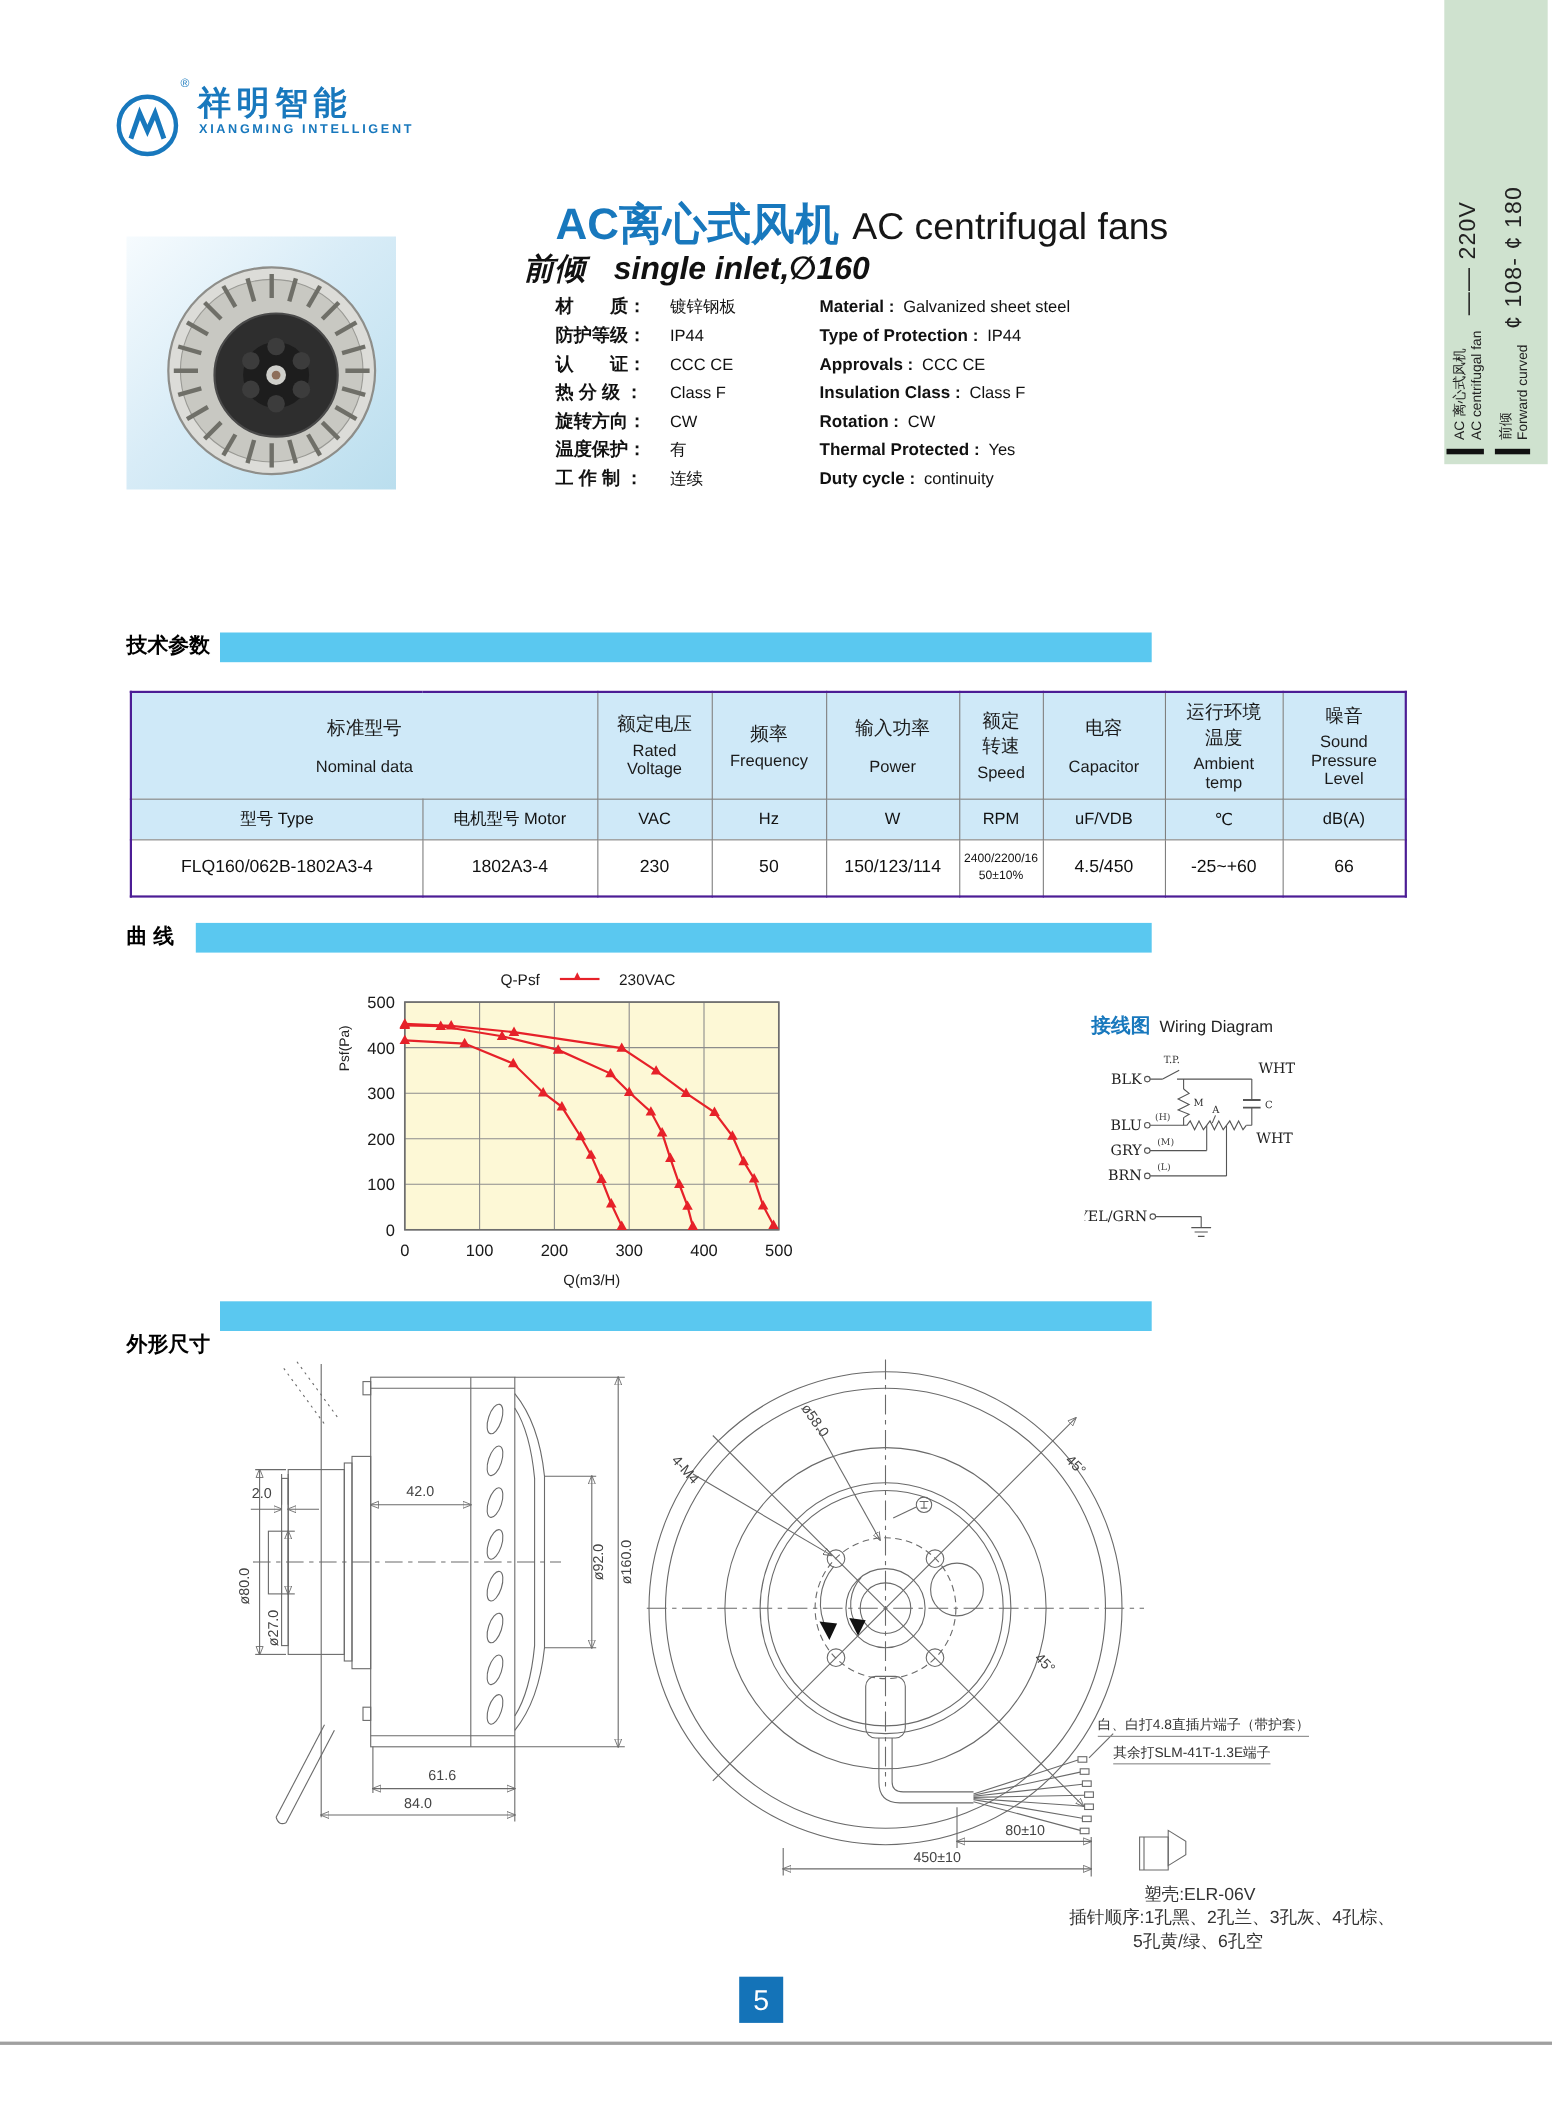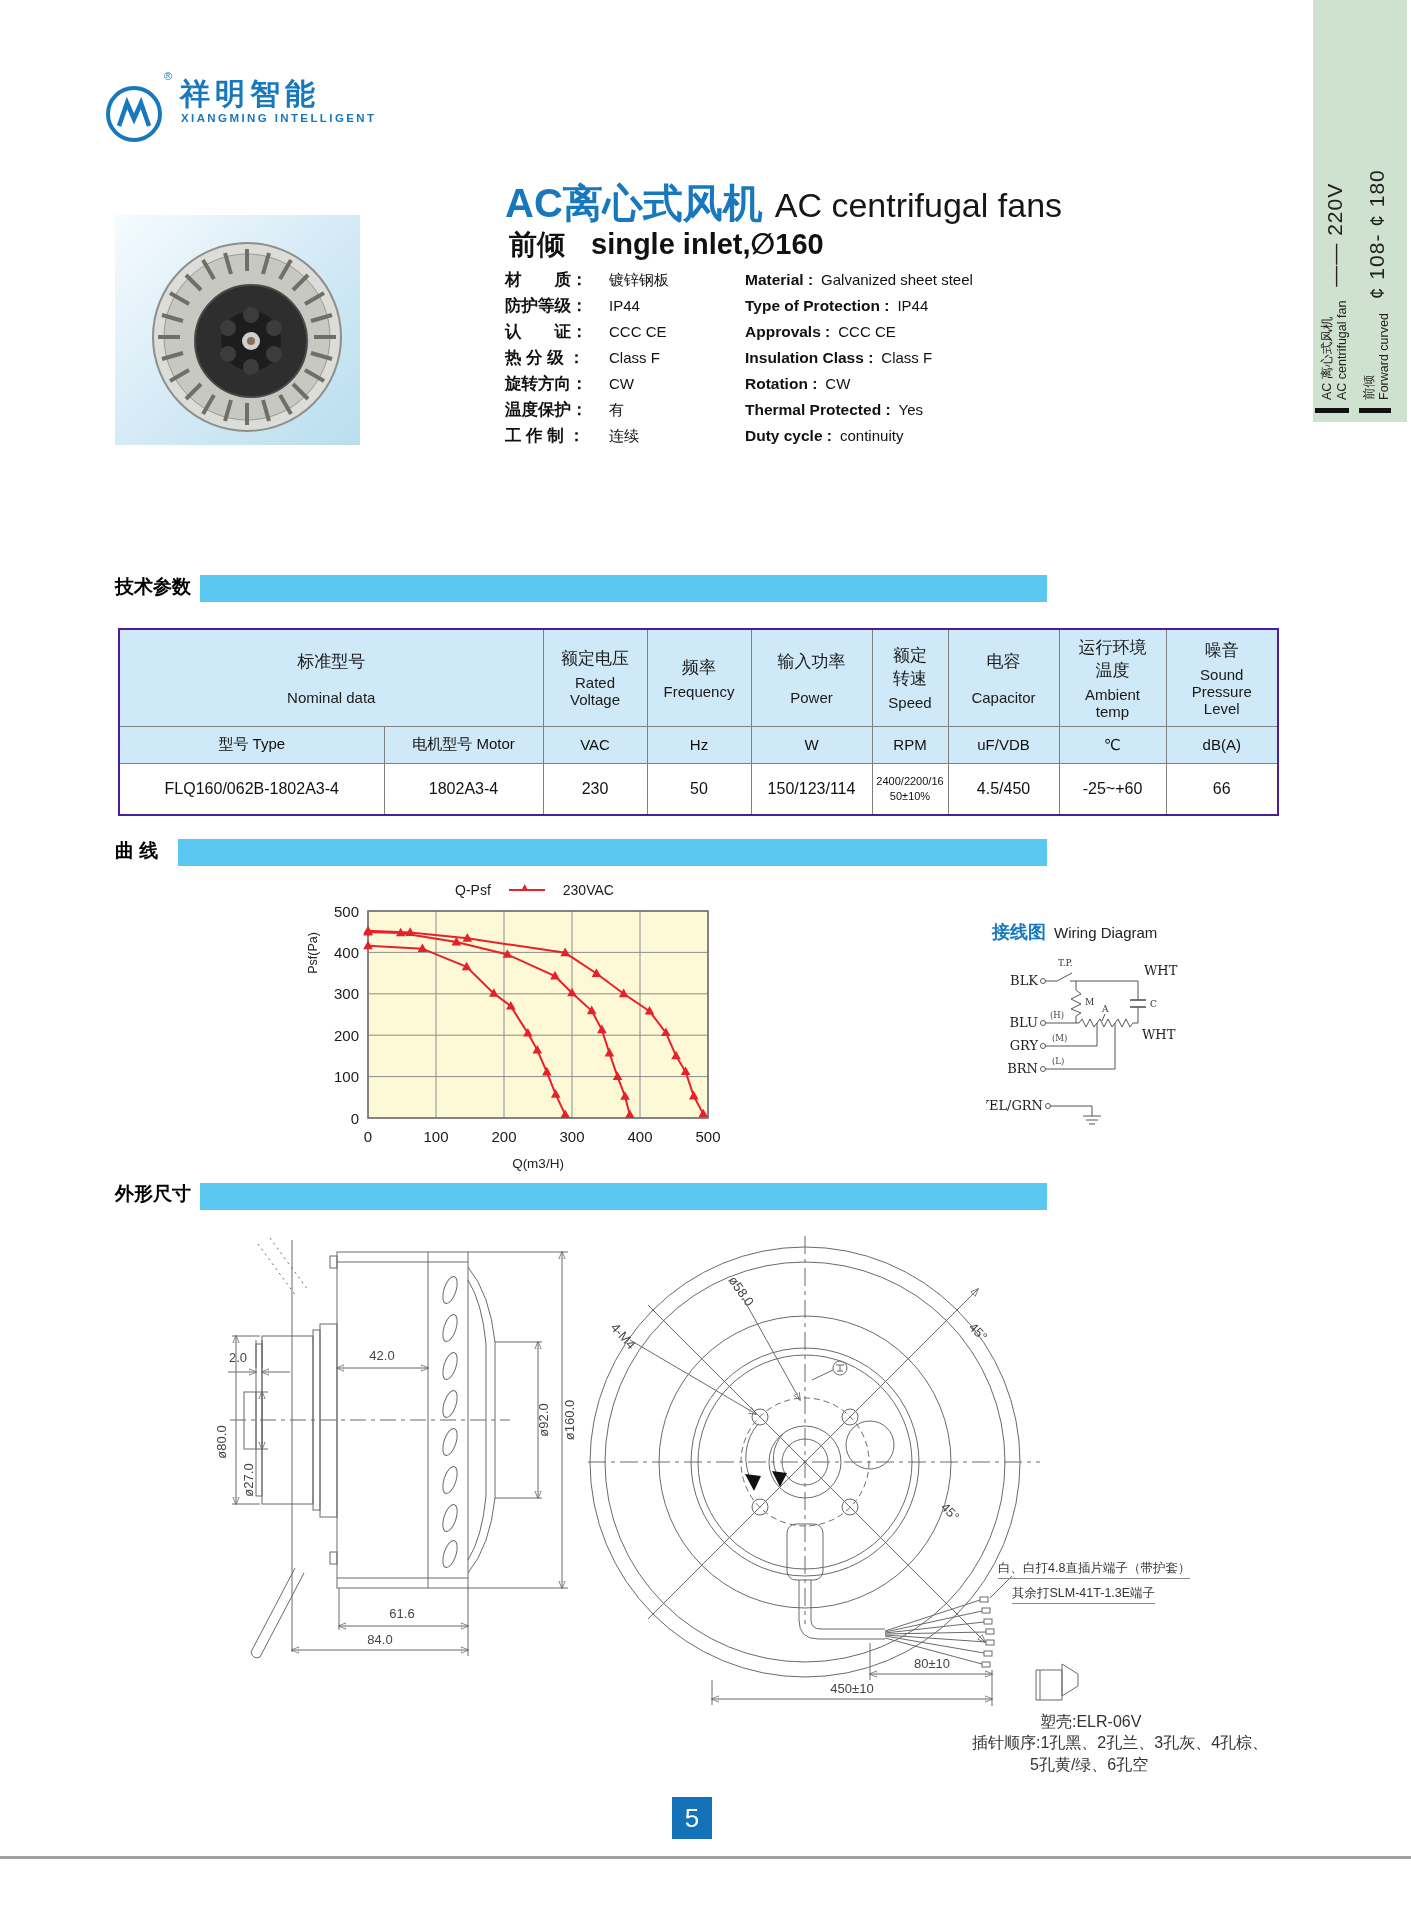--- a/index.html
+++ b/index.html
@@ -150,21 +150,21 @@
         </g>
         <circle cx="136" cy="126" r="9" fill="#cfcfcb"></circle>
         <circle cx="136" cy="126" r="4" fill="#8d6e5a"></circle>
       </g>
     </svg>
   </div>
 
   <div class="abs" style="left:505px;top:176px;">
     <span class="title-zh">AC离心式风机</span><span class="title-en">AC centrifugal fans</span>
   </div>
-  <div class="abs" style="left:509px;top:226px;">
+  <div class="abs" style="left:476px;top:226px;font-style:italic;">
     <span class="sub-zh">前倾</span><span class="sub-en">single inlet,∅160</span>
   </div>
 
   <div class="abs" style="left:505px;top:266px;width:660px;">
     <div class="spec-row">
       <span class="sp-zh-label">材　　质：</span>
         <span class="sp-zh-val">镀锌钢板</span>
         <span class="sp-en-label">Material :</span>
         <span class="sp-en-val">Galvanized sheet steel</span>
     </div>
@@ -403,21 +403,21 @@
     <text class="wlab" x="158" y="25">WHT</text>
     <text class="wlab" x="156" y="89">WHT</text>
     <text class="wlab-s" x="99" y="55">M</text>
     <text class="wlab-s" x="116" y="62">A</text>
     <text class="wlab-s" x="164" y="57">C</text>
     <text class="wlab-t" x="64" y="68">(H)</text>
     <text class="wlab-t" x="66" y="91">(M)</text>
     <text class="wlab-t" x="66" y="114">(L)</text>
   </svg>
 
-  <div class="abs sec-label" style="left:115px;top:1181px;text-align:center;">外形尺寸</div>
+  <div class="abs sec-label" style="left:115px;top:1209px;text-align:center;">外形尺寸</div>
   <div class="abs sec-bar" style="left:200px;top:1183px;width:847px;"></div>
 
   <svg class="abs draw" style="left:110px;top:1232px;" width="480" height="450" viewBox="0 0 480 450">
     <defs>
       <marker id="arrS" viewBox="0 0 10 10" refX="9" refY="5" markerWidth="8" markerHeight="8" orient="auto-start-reverse">
         <path d="M0,1 L10,5 L0,9 z" fill="#555" stroke="none"></path>
       </marker>
     </defs>
     <line x1="182" y1="8" x2="182" y2="420"></line>
     <line x1="148" y1="12" x2="186" y2="64" stroke-dasharray="2 4"></line>

